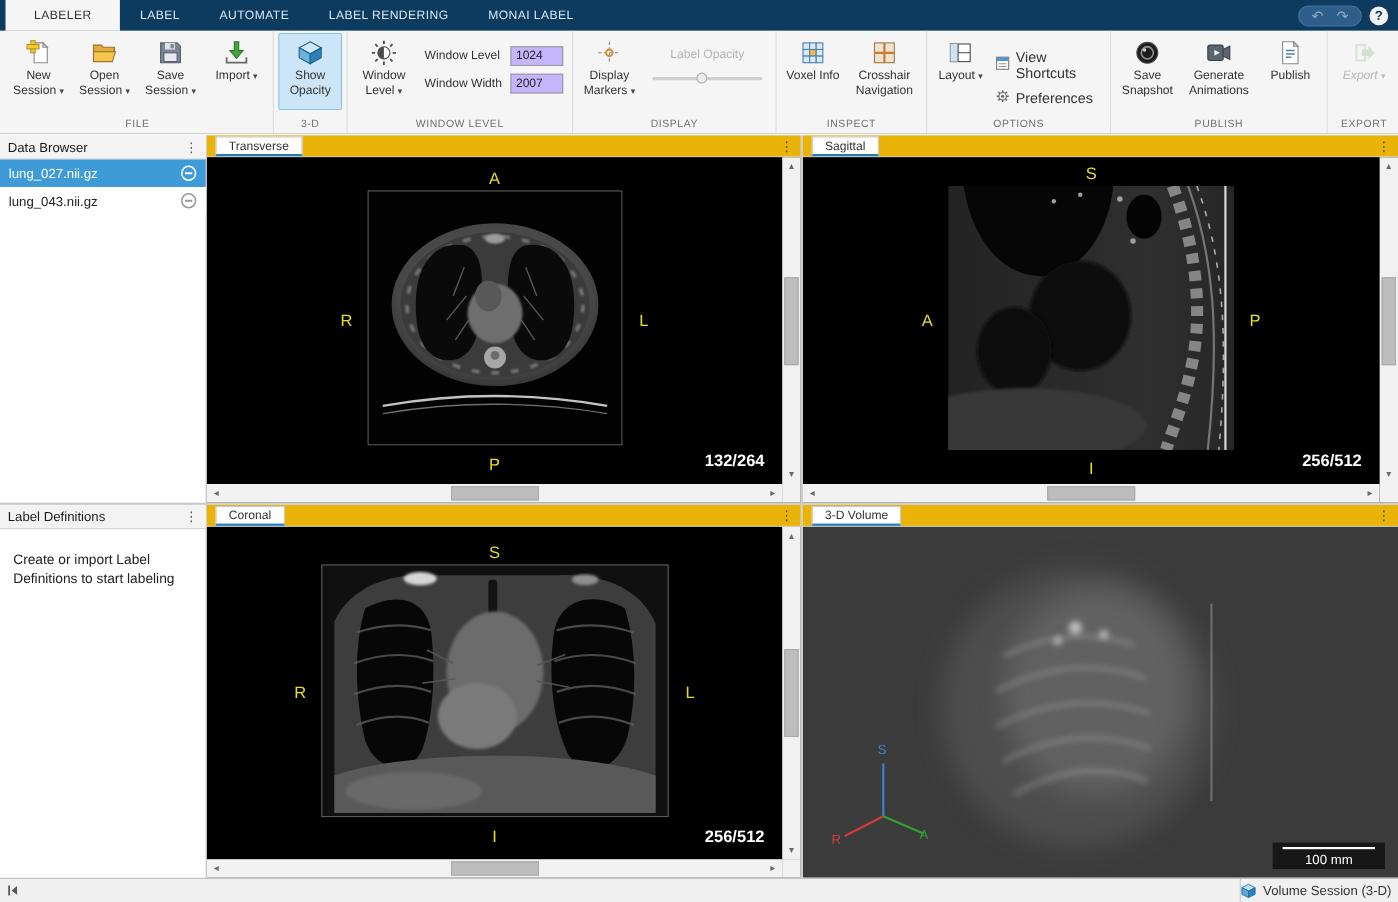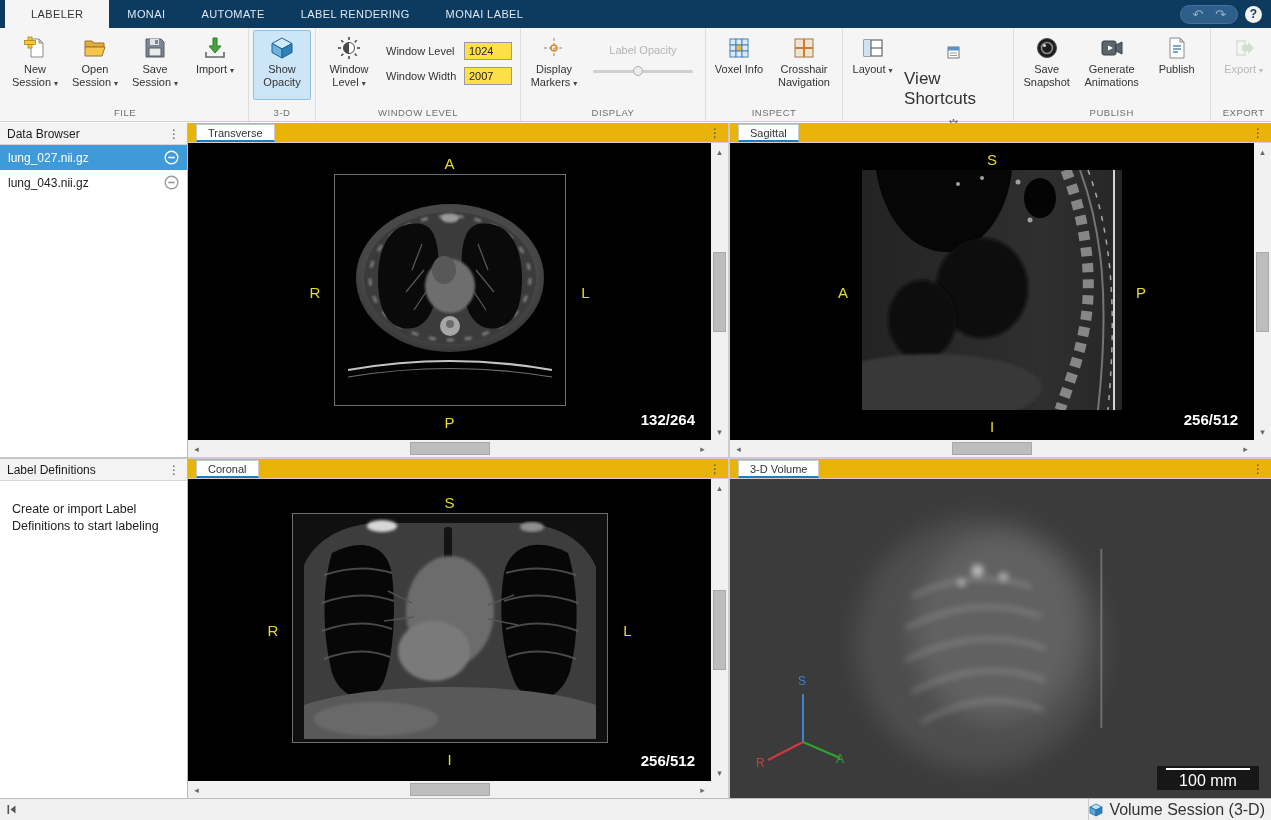--- a/index.html
+++ b/index.html
@@ -18,35 +18,35 @@
   
   .ribbon { position:absolute; top:28px; left:0; right:0; height:94px; background:#f5f5f5; border-bottom:1px solid #cfcfcf; display:flex; align-items:stretch; padding-left:2px; }
   .rsec { display:flex; flex-direction:column; border-right:1px solid #ddd; padding:2px 4px 0; }
   .rctrl { flex:1; display:flex; align-items:flex-start; gap:2px; }
   .rcap { height:16px; line-height:15px; font-size:9.5px; color:#6f6f6f; text-align:center; letter-spacing:.5px; }
   .rbtn { width:58px; min-height:70px; display:flex; flex-direction:column; align-items:center; padding:4px 1px 0; border:1px solid transparent; border-radius:2px; font-size:11px; color:#333; text-align:center; cursor:default; }
   .rbtn.wide { width:68px; }
   .rbtn .ic { width:26px; height:26px; display:flex; align-items:center; justify-content:center; margin-bottom:2px; }
   .rbtn .lbl { line-height:1.2; }
   .rbtn.toggled { background:#cde6f7; border-color:#8fc1e3; }
-  .rbtn.disabled { color:#b8b8b8; }
+  .rbtn.disabled { color:#b8b8b8;font-style:italic; }
   .rbtn.disabled .ic { opacity:.5; }
   .caret { font-size:8px; margin-left:3px; color:#444; }
   .disabled .caret { color:#bbb; }
   .wlfields { display:flex; flex-direction:column; gap:7px; padding:12px 4px 0 6px; }
   .fieldrow { display:flex; align-items:center; gap:6px; font-size:11px; color:#333; }
   .fieldrow .flabel { width:72px; }
-  .fieldrow input { width:48px; height:18px; border:1px solid #9a9a9a; font-size:11px; padding:0 4px; font-family:"Liberation Sans",sans-serif; color:#222; background:#fde047; }
+  .fieldrow input { width:48px; height:18px; border:1px solid #9a9a9a; font-size:11px; padding:0 4px; font-family:"Liberation Sans",sans-serif; color:#222; background:#c4b5fd; }
   .opacity-group { width:116px; display:flex; flex-direction:column; align-items:center; gap:10px; padding-top:14px; }
   .opacity-label { font-size:11px; color:#b4b4b4; }
   .slider { width:100px; height:11px; position:relative; }
   .slider .track { position:absolute; top:4px; left:0; right:0; height:3px; background:#cfcfcf; border-radius:2px; }
   .slider .thumb { position:absolute; top:0; left:40px; width:10px; height:10px; background:#ececec; border:1px solid #adadad; border-radius:50%; }
   .optcol { display:flex; flex-direction:column; gap:7px; padding:14px 6px 0 4px; }
-  .optrow { display:flex; align-items:center; gap:5px; font-size:17px; color:#333; cursor:default;flex-direction:column; }
+  .optrow { display:flex; align-items:center; gap:5px; font-size:13px; color:#333; cursor:default; }
 
   
   .main { position:absolute; top:123px; bottom:22px; left:0; right:0; display:flex; }
   .sidebar { width:188px; border-right:1px solid #b9b9b9; background:#fff; display:flex; flex-direction:column; }
   .panel-head { height:22px; background:#f3f3f3; border-bottom:1px solid #d5d5d5; display:flex; align-items:center; justify-content:space-between; padding:0 7px; font-size:12px; color:#1a1a1a; }
   .pmenu { color:#555; font-size:12px; cursor:default; }
   .panel.db { height:336px; border-bottom:2px solid #c8c8c8; }
   .panel.ld { flex:1; }
   .fitem { height:25px; display:flex; align-items:center; justify-content:space-between; padding:0 8px; font-size:12px; color:#222; background:#fff; cursor:default; }
   .fitem.selected { background:#3f9bd8; color:#fff; }
@@ -80,34 +80,34 @@
   .htrack { flex:1; position:relative; }
   .hthumb { position:absolute; top:2px; bottom:2px; left:calc(50% - 40px); width:80px; background:#bdbdbd; border:1px solid #a8a8a8; }
   .vol-bg { position:absolute; inset:0; }
   .triad { position:absolute; left:18px; bottom:26px; width:100px; height:100px; }
   .triad span { position:absolute; font-size:12px; }
   .triad .ax-s { left:50px; top:2px; color:#3b82d0; }
   .triad .ax-r { left:8px; top:84px; color:#d03b3b; }
   .triad .ax-a { left:88px; top:80px; color:#2fa32f; }
   .scalebar { position:absolute; right:12px; bottom:8px; width:102px; height:24px; background:rgba(18,18,18,.88); display:flex; flex-direction:column; align-items:center; justify-content:center; gap:3px; }
   .scalebar .bar { width:84px; height:2px; background:#fff; }
-  .scalebar .txt { color:#fff; font-size:16px; line-height:1; }
+  .scalebar .txt { color:#fff; font-size:12px; line-height:1; }
 
   
   .statusbar { position:absolute; bottom:0; left:0; right:0; height:22px; background:#f0f0f0; border-top:1px solid #bdbdbd; display:flex; align-items:center; padding:0 6px; }
-  .session { margin-left:auto; display:flex; align-items:center; gap:6px; font-size:16px; color:#333; border-left:1px solid #c9c9c9; padding-left:0; height:100%; }
+  .session { margin-left:auto; display:flex; align-items:center; gap:6px; font-size:12px; color:#333; border-left:1px solid #c9c9c9; padding-left:0; height:100%; }
 </style>
 </head>
 <body>
 
 <div class="app">
 
   <header class="tabbar">
     <div class="tab active">LABELER</div>
-    <div class="tab">MONAI</div>
+    <div class="tab">LABEL</div>
     <div class="tab">AUTOMATE</div>
     <div class="tab">LABEL RENDERING</div>
     <div class="tab">MONAI LABEL</div>
     <div class="tabbar-right">
       <div class="qat">
         <span class="qbtn">↶</span>
         <span class="qbtn">↷</span>
       </div>
       <div class="helpbtn">?</div>
     </div>

